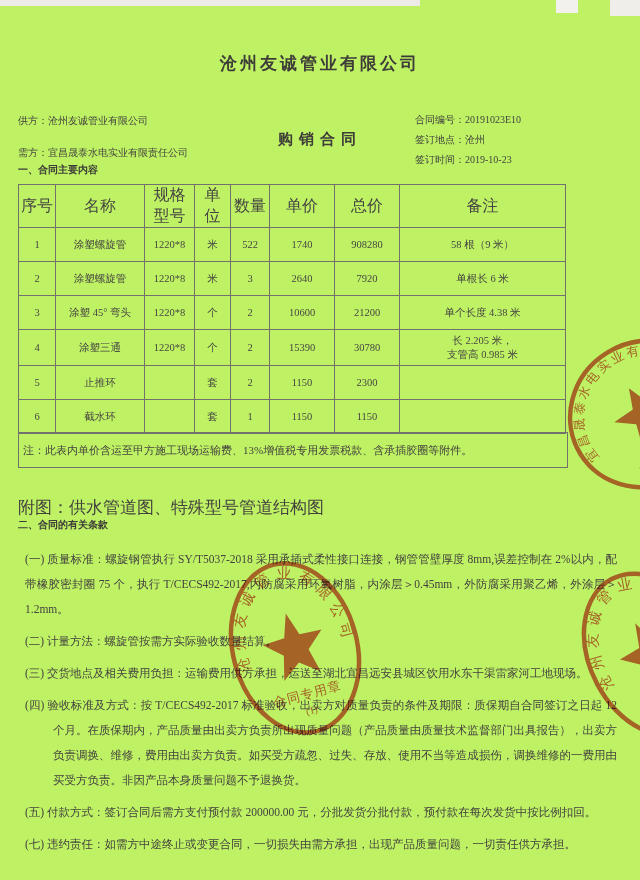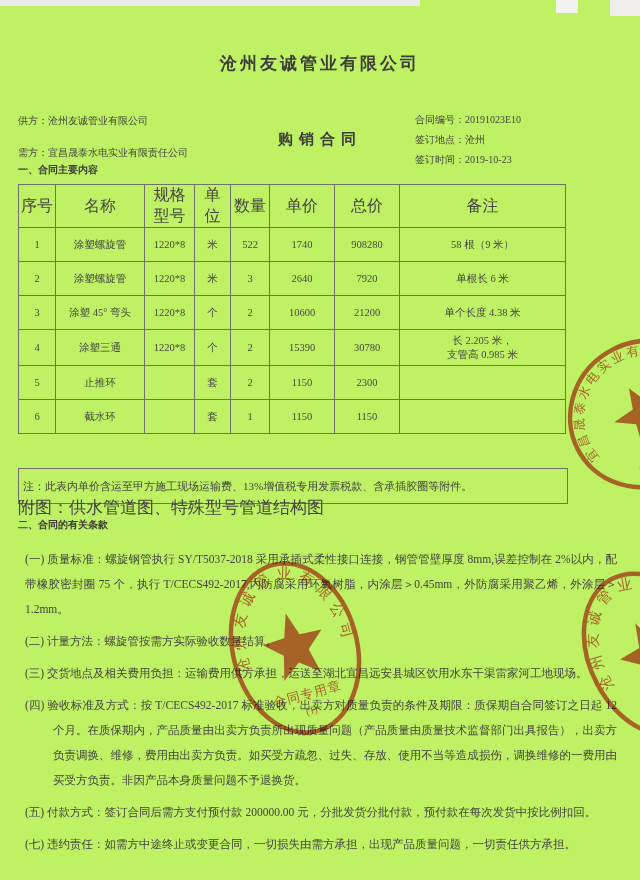--- a/index.html
+++ b/index.html
@@ -52,21 +52,21 @@
     padding:0 2px;font-weight:normal;
     overflow:hidden;
   }
   table.items th{height:32px;font-size:16px;text-align:center;}
   table.items td{height:33px;}
   tr.row-4 td{height:35px;}
   tr.total-row td{height:27px;}
   .remark-cell{white-space:pre-line;line-height:14px;}
 
   .note-box{
-    position:absolute;top:468px;left:18px;width:550px;height:36px;
+    position:absolute;top:432px;left:18px;width:550px;height:36px;
     border:1px solid #72716d;box-sizing:border-box;
     font-size:11px;line-height:34px;padding-left:4px;
     white-space:nowrap;
   }
   .attachment-line{position:absolute;top:496px;left:18px;font-size:17px;}
 
   .clauses{
     position:absolute;top:540px;left:18px;width:606px;
     font-size:11.5px;line-height:25px;text-align:justify;
   }

